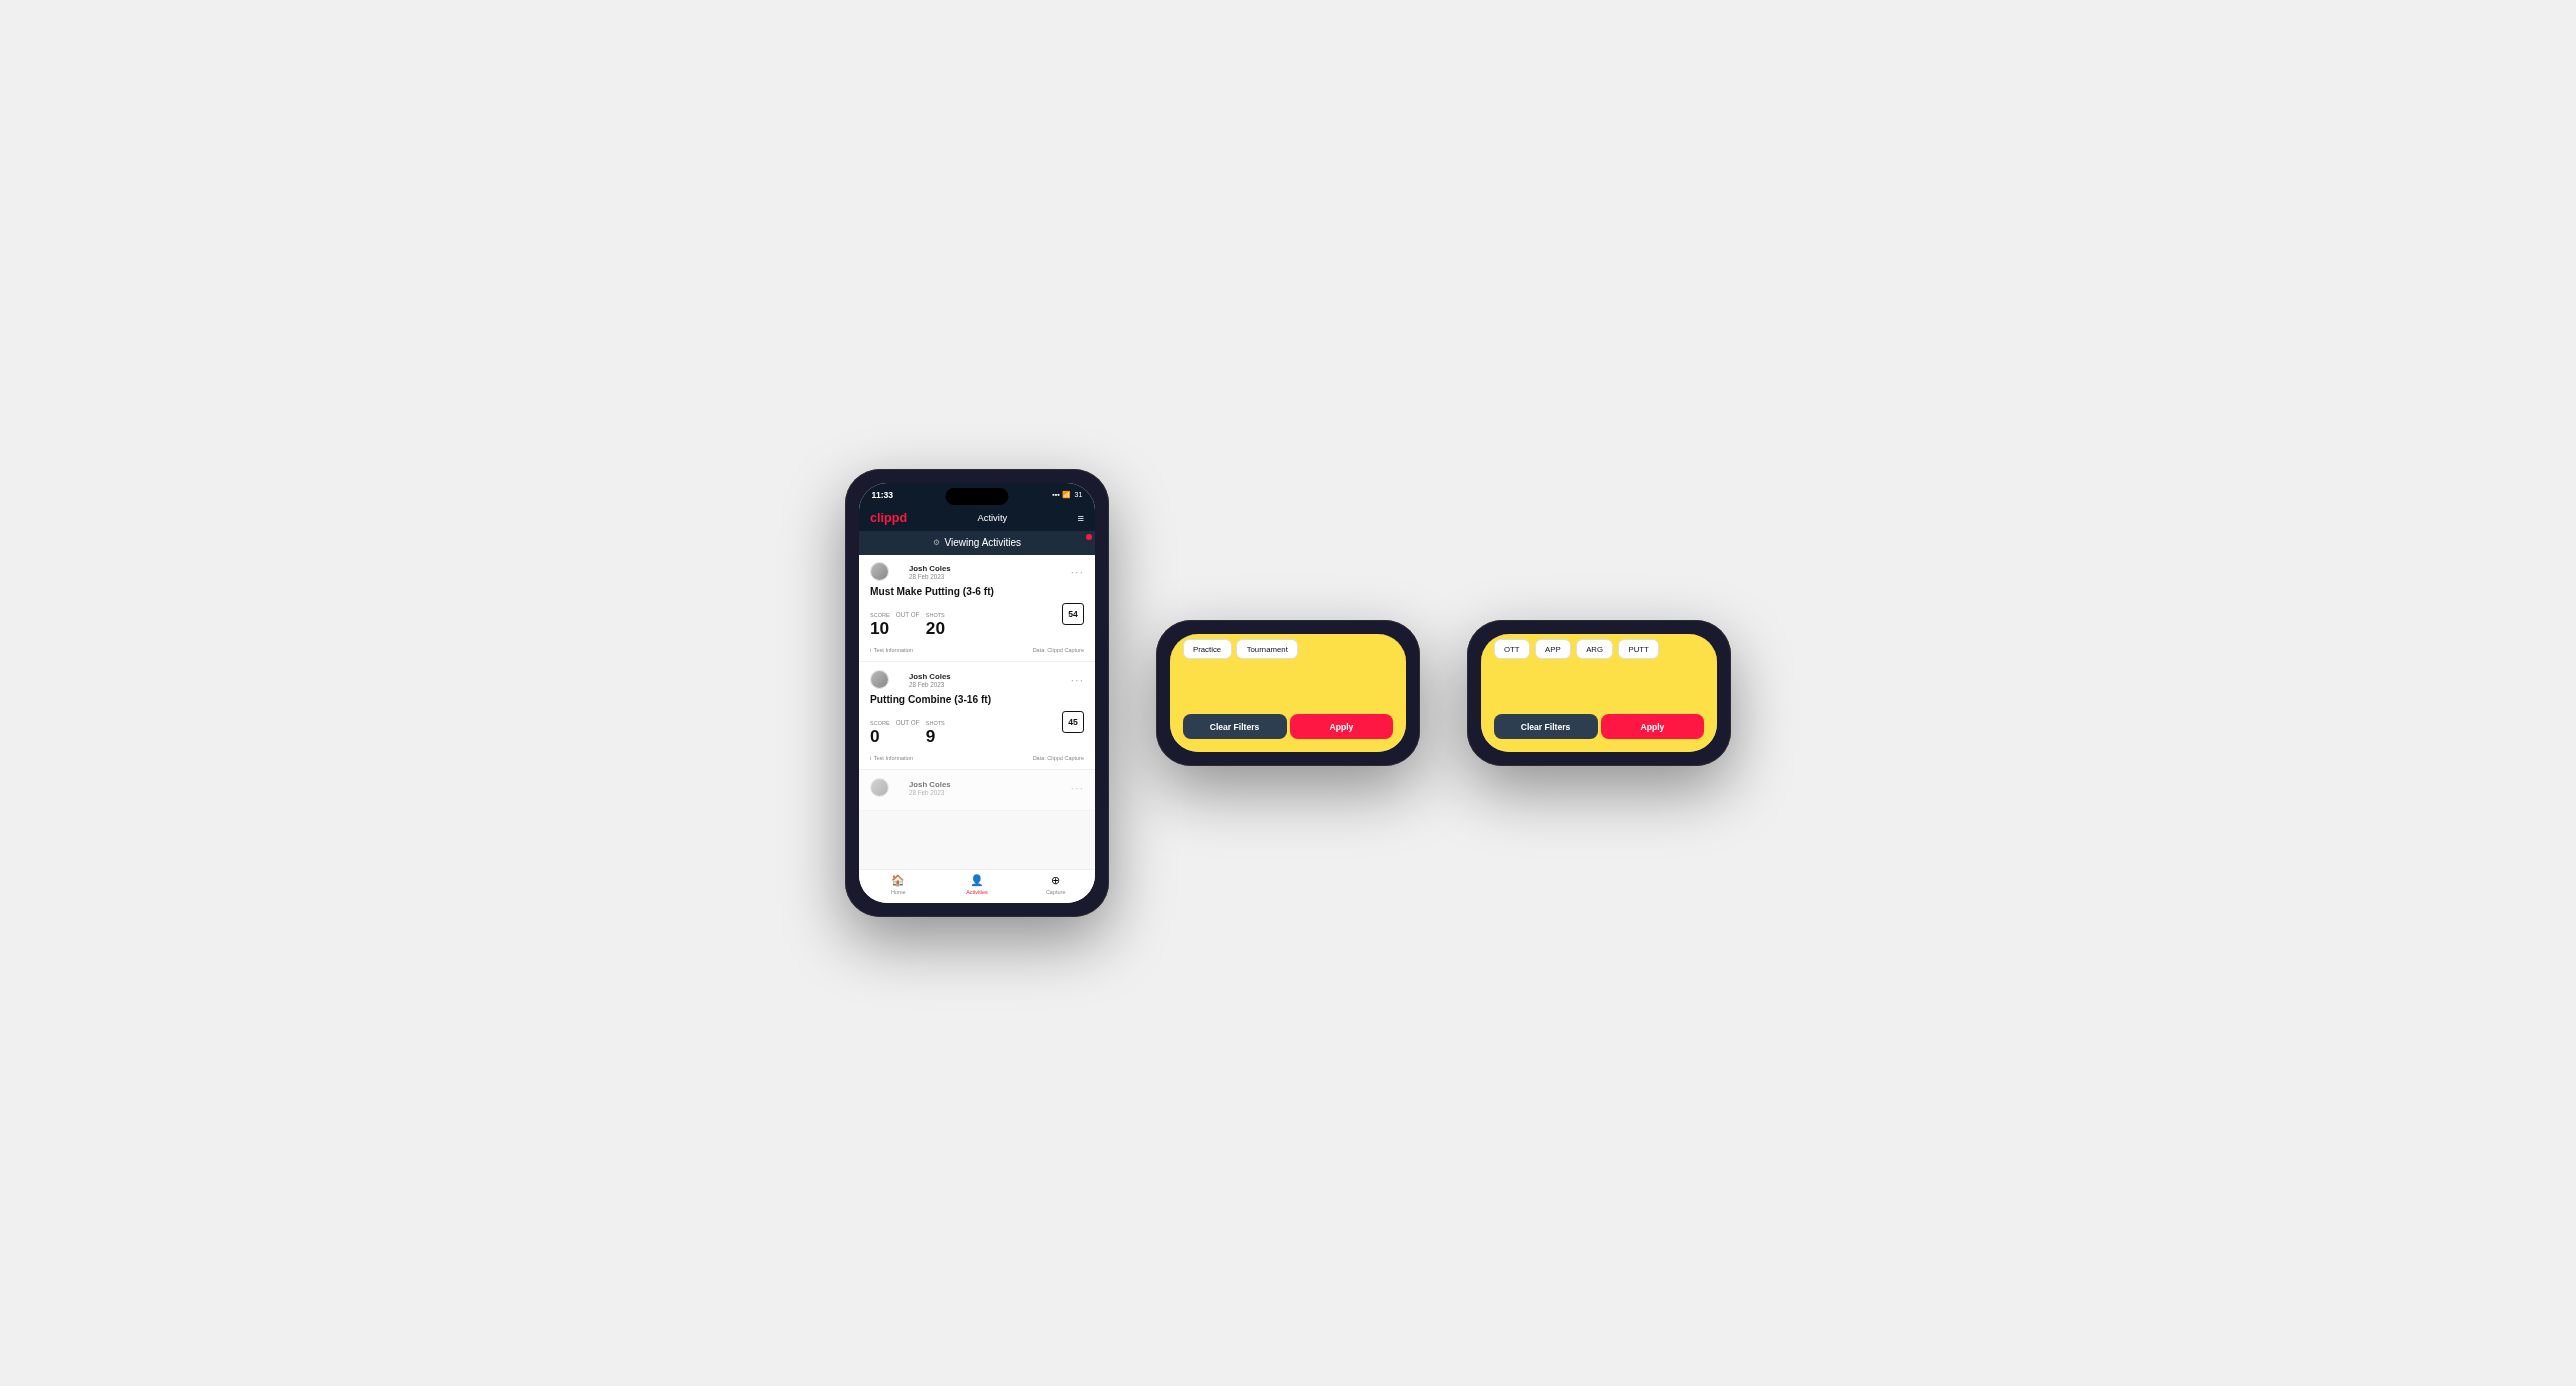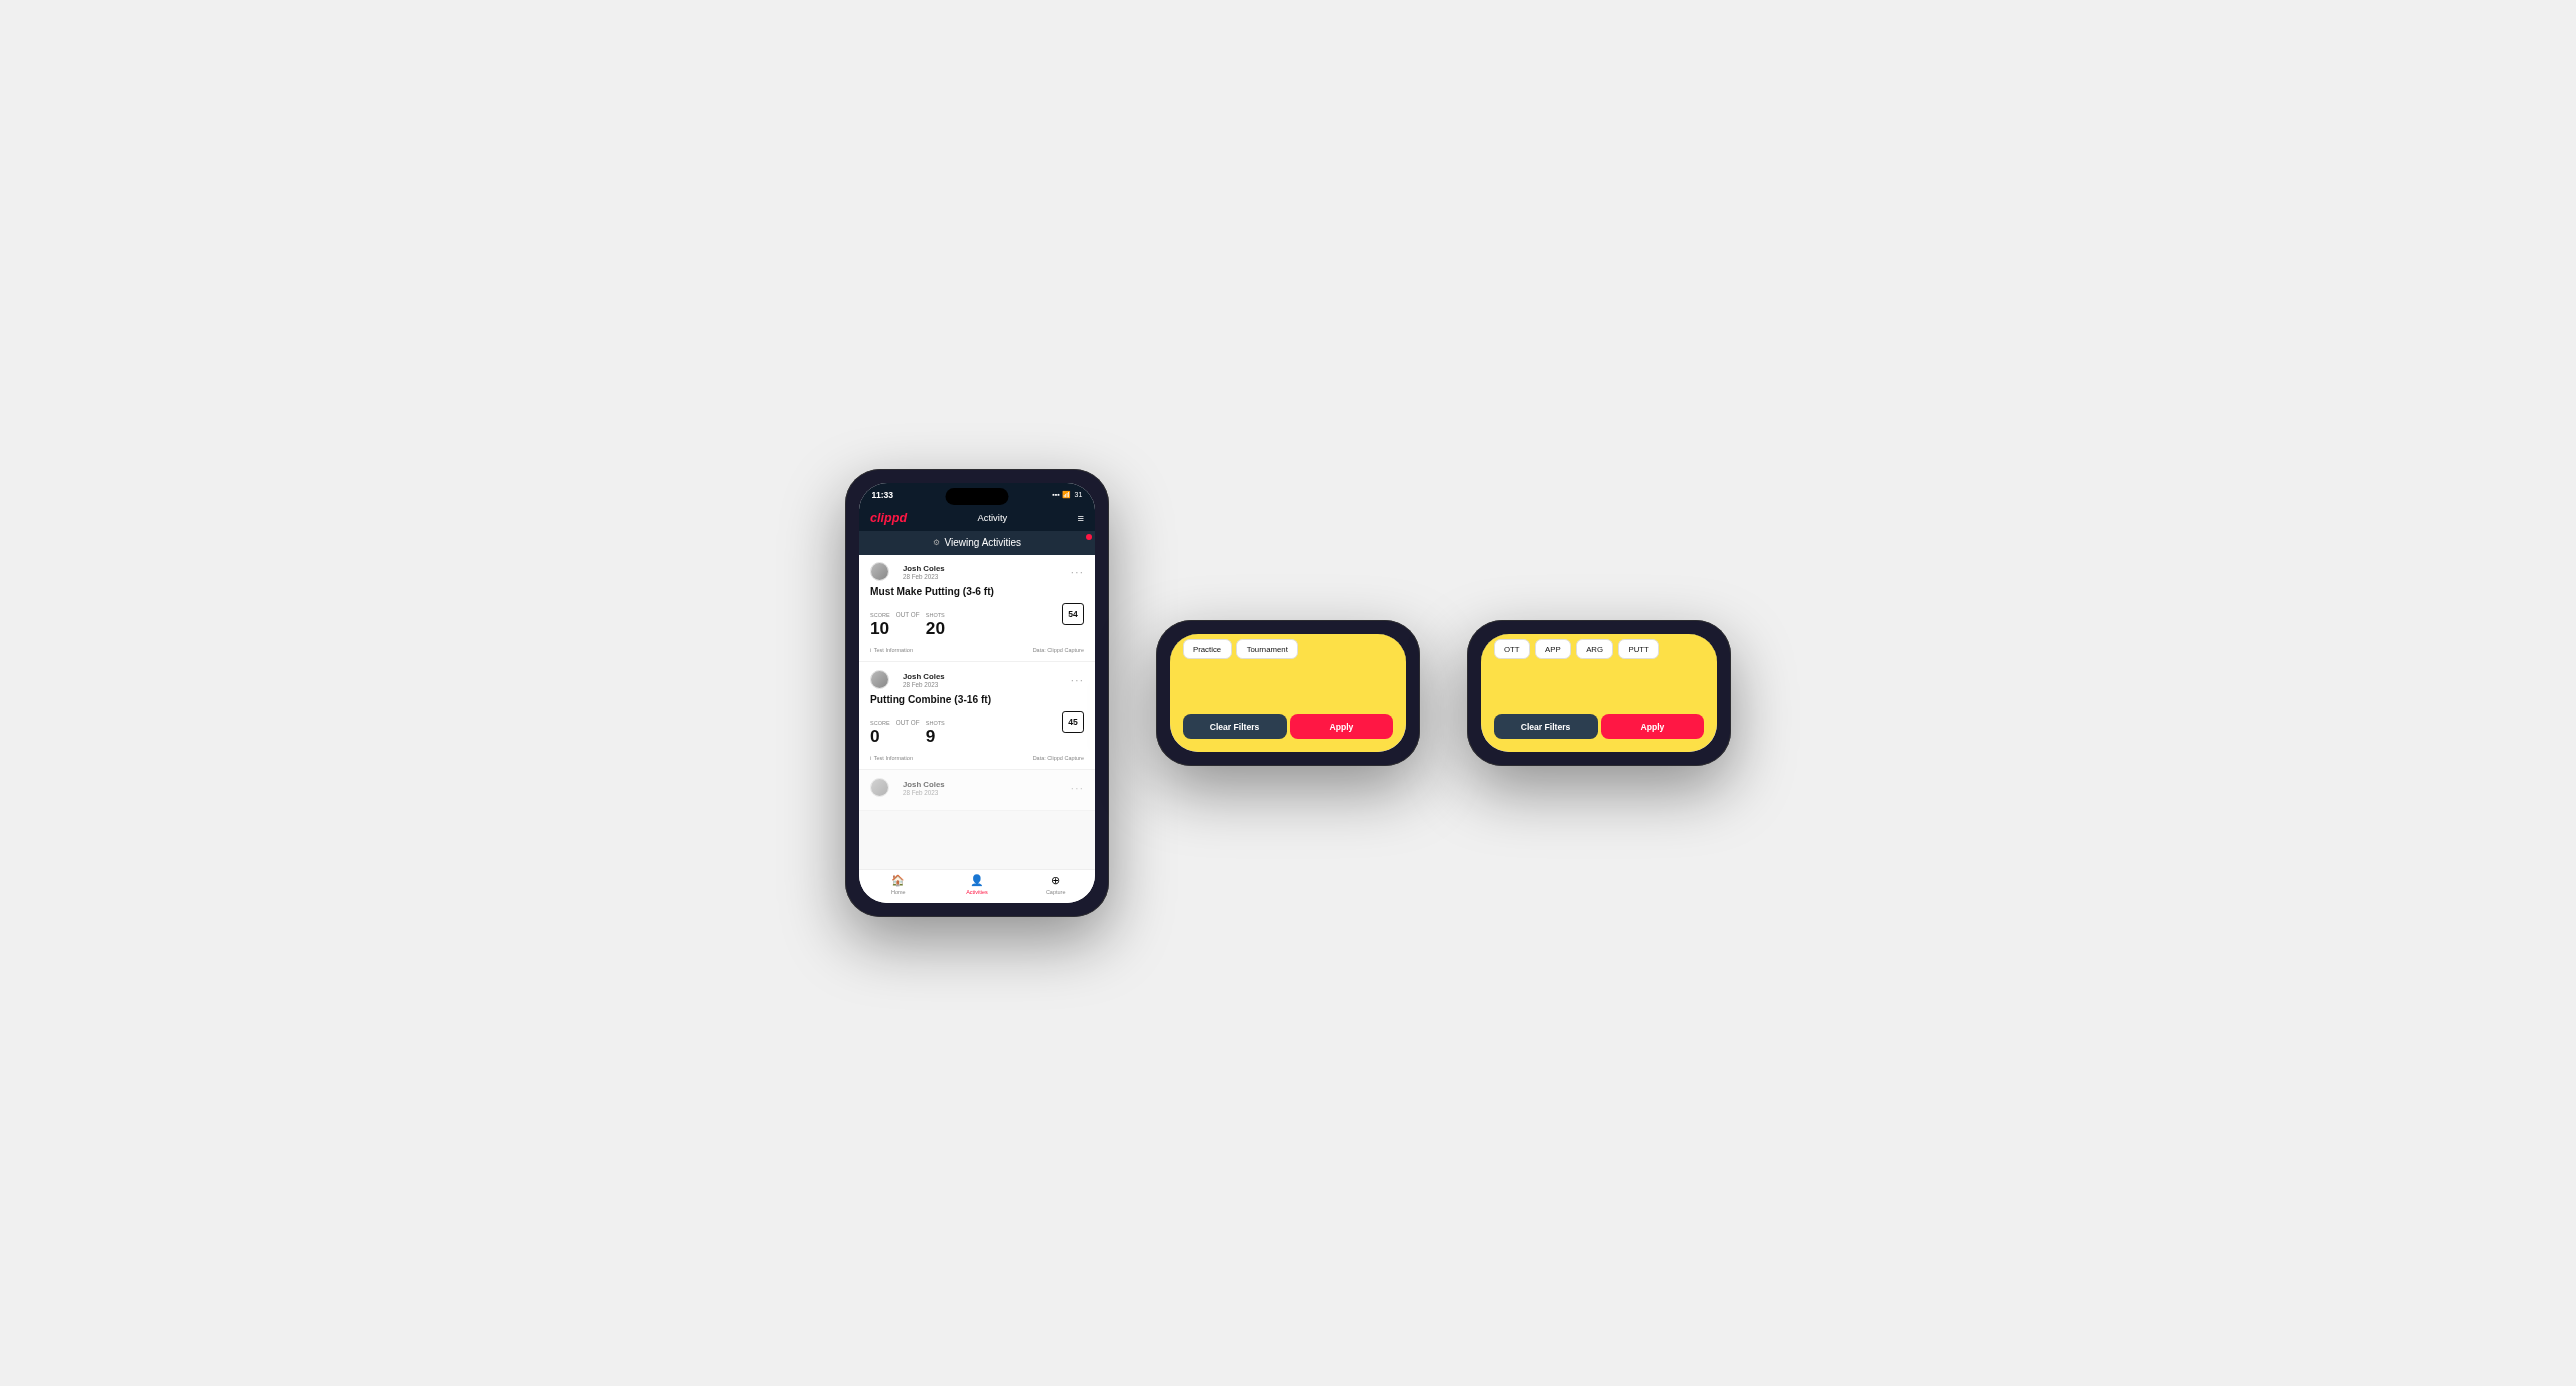--- a/index.html
+++ b/index.html
@@ -50,21 +50,20 @@
       background: #0d1b2a;
       display: flex;
       align-items: center;
       justify-content: space-between;
       padding: 6.3px 11px;
     }
     .logo {
       color: #ff1744;
       font-weight: 800;
       font-size: 12.6px;
-      font-style: italic;
     }
     .header-title { color: #fff; font-size: 9.4px; font-weight: 500; }
     .hamburger { color: #fff; font-size: 11px; }
 
     
     .viewing-banner {
       background: #1e2d3d;
       display: flex;
       align-items: center;
       justify-content: center;
@@ -87,21 +86,21 @@
       background: #fff;
       padding: 7.8px 11px;
       border-bottom: 0.8px solid #f0f0f0;
     }
     .card-header {
       display: flex;
       align-items: center;
       justify-content: space-between;
       margin-bottom: 4.7px;
     }
-    .user-info { display: flex; align-items: center; gap: 14px; }
+    .user-info { display: flex; align-items: center; gap: 20px; }
     .avatar {
       width: 19px; height: 19px;
       border-radius: 50%;
       background: #e0e0e0;
       display: flex; align-items: center; justify-content: center;
       font-size: 6.3px;
       overflow: hidden;
       border: 1.2px solid #ddd;
     }
     .avatar-img {

